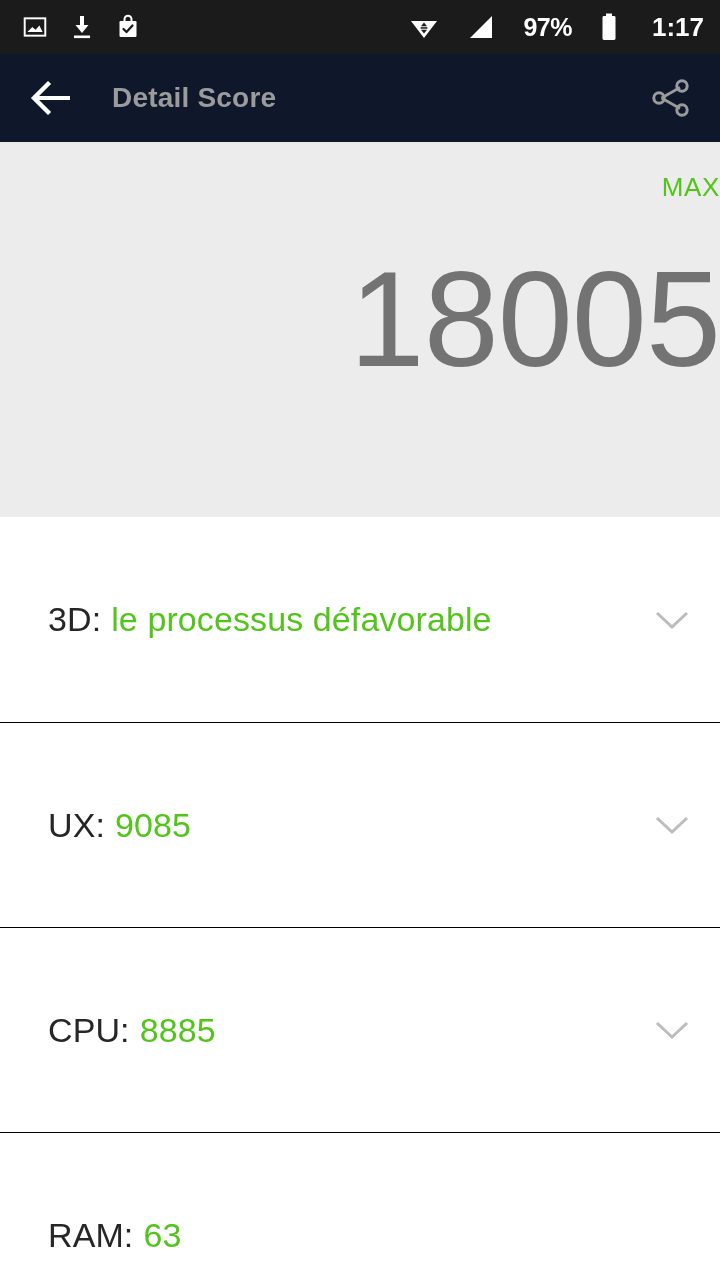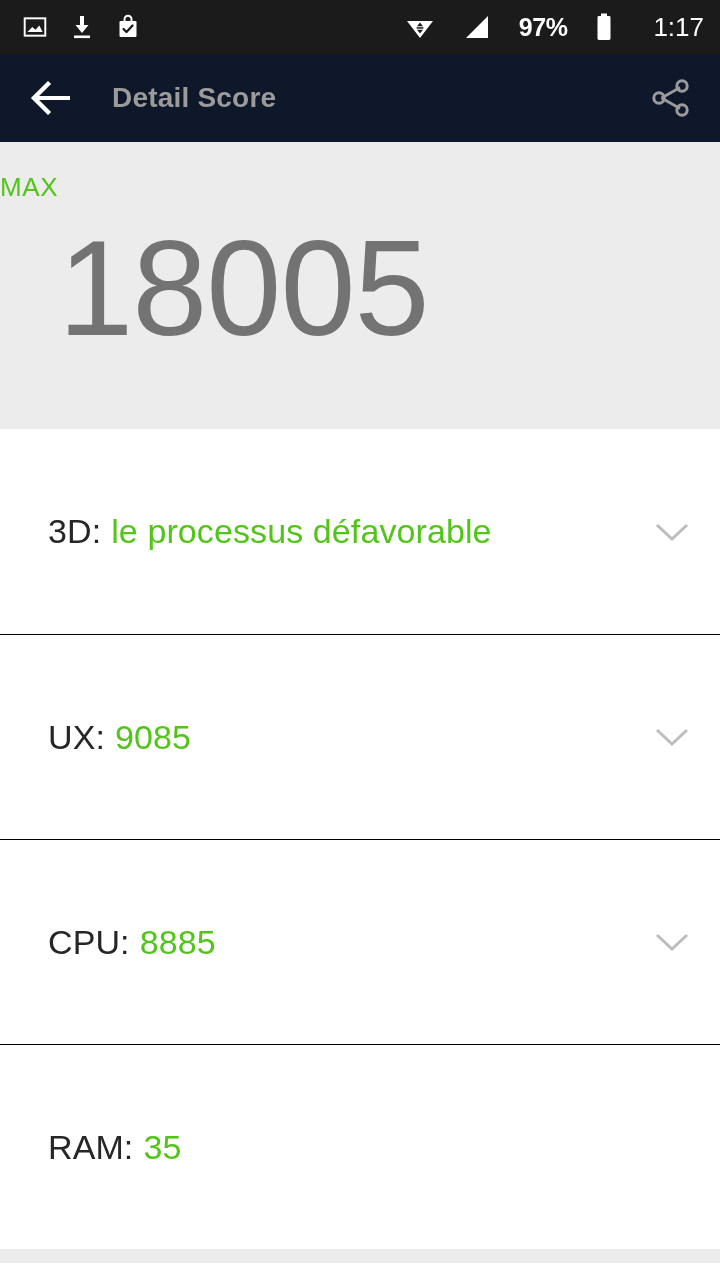--- a/index.html
+++ b/index.html
@@ -14,39 +14,39 @@
   
   .statusbar {
     height:54px; background:#1b1b1b;
     display:flex; align-items:center;
     padding:0 16px 0 22px;
     color:#ffffff;
   }
   .sb-left { display:flex; align-items:center; gap:22px; }
   .sb-right { margin-left:auto; display:flex; align-items:center; gap:28px; }
   .sb-pct { font-size:25px; font-weight:bold; letter-spacing:-0.5px; }
-  .sb-clock { font-size:26px; font-weight:normal; letter-spacing:0px; margin-left:12px;}
+  .sb-clock { font-size:26px; font-weight:bold; letter-spacing:0px; margin-left:6px;}
 
   
   .appbar {
     height:88px; background:#0f172a;
     display:flex; align-items:center;
     padding:0 26px 0 28px;
   }
   .appbar-title {
     font-size:28px; font-weight:bold; color:#9b9b9b;
     margin-left:38px; letter-spacing:0.2px;
   }
   .appbar-spacer { flex:1 1 auto; }
   .icon-btn { display:flex; align-items:center; justify-content:center; }
 
   
   .hero {
-    height:287px; background:#ececec;
-    display:flex; flex-direction:row; align-items:flex-start;
+    height:375px; background:#ececec;
+    display:flex; flex-direction:column; align-items:flex-end;
     padding-top:30px;
   }
   .hero-label {
     font-size:26px; color:#52c41a; letter-spacing:0.6px;
   }
   .hero-score {
     font-size:135px; line-height:1; color:#737373;
     font-weight:normal; letter-spacing:-1px;
     margin-top:49px;
   }
@@ -181,21 +181,21 @@
       <span class="row-text row-value" style="margin-left:10px">8885</span>
       <span class="row-chev">
         <svg width="40" height="26" viewBox="0 0 40 26">
           <path d="M5 6 L20 20 L35 6" fill="none" stroke="#bdbdbd" stroke-width="3"></path>
         </svg>
       </span>
     </div>
 
     <div class="row">
       <span class="row-text row-label">RAM:</span>
-      <span class="row-text row-value" style="margin-left:10px">35</span>
+      <span class="row-text row-value" style="margin-left:10px">63</span>
       <span class="row-chev hidden">
         <svg width="40" height="26" viewBox="0 0 40 26">
           <path d="M5 6 L20 20 L35 6" fill="none" stroke="#bdbdbd" stroke-width="3"></path>
         </svg>
       </span>
     </div>
   </div>
 
   <div class="bottom-strip"></div>
 

